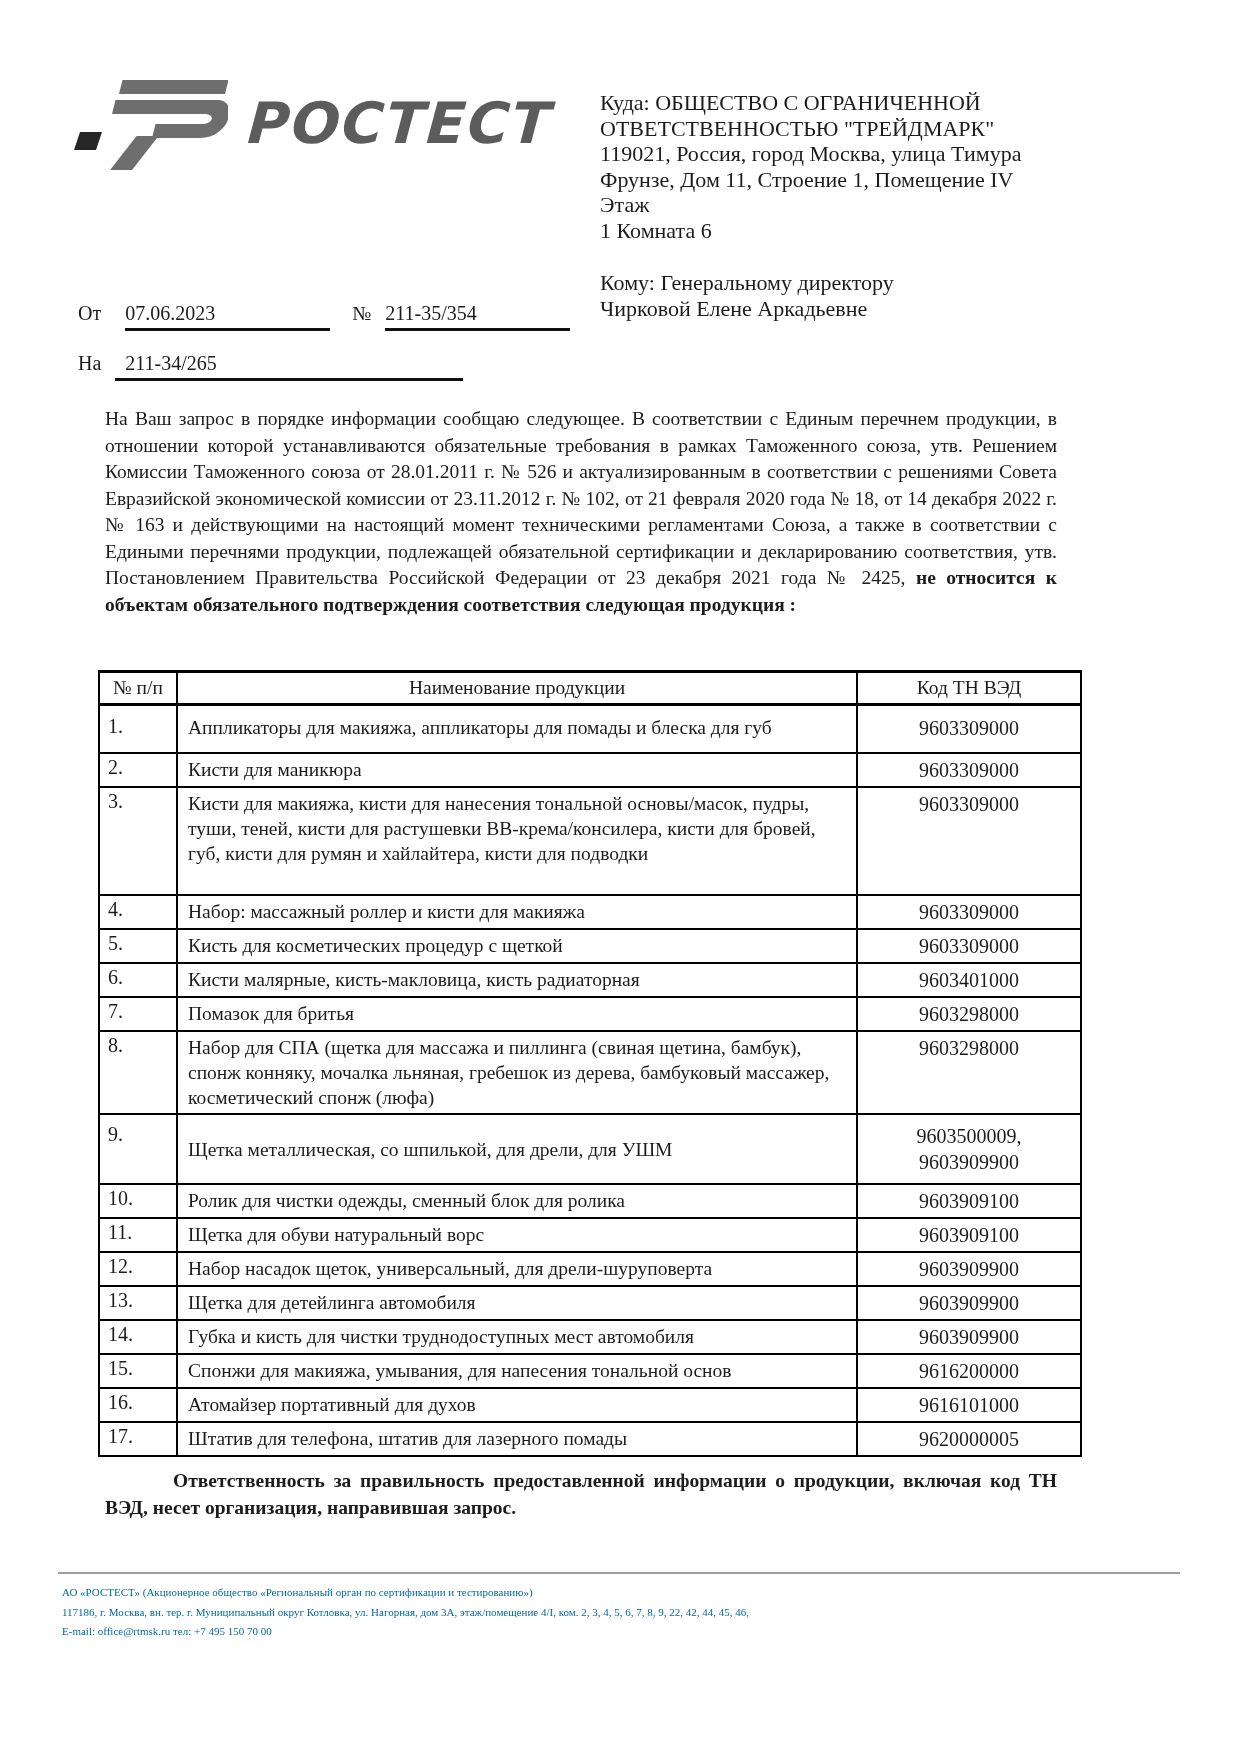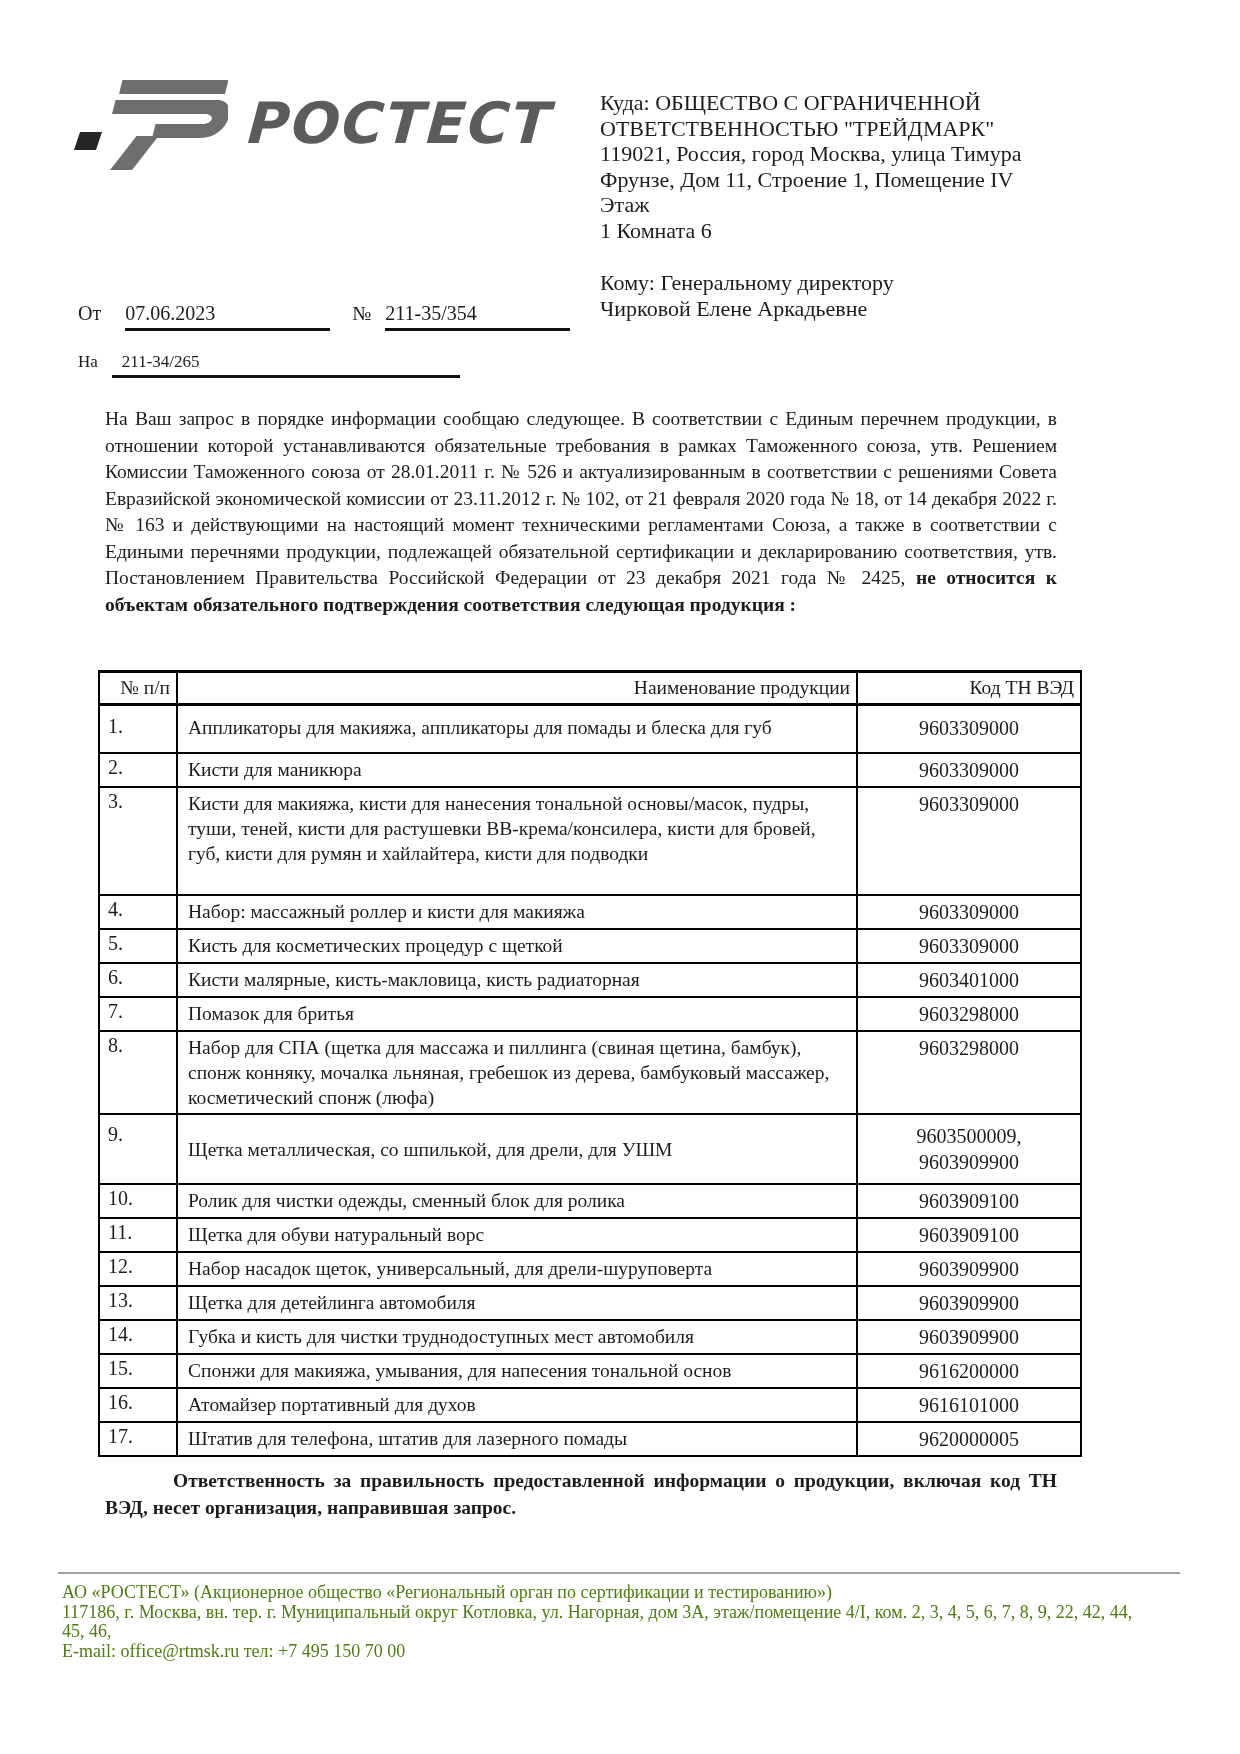--- a/index.html
+++ b/index.html
@@ -19,21 +19,21 @@
   }
 
   
   .addr-block { position:absolute; left:600px; top:90px; width:460px;
     font-size:22px; line-height:25.5px; }
   .addr-kuda { white-space:pre-line; }
   .addr-komu { margin-top:27px; white-space:pre-line; }
 
   
   .ref-ot { position:absolute; left:78px; top:302px; font-size:20px; display:flex; align-items:baseline; }
-  .ref-na { position:absolute; left:78px; top:352px; font-size:17px; display:flex; align-items:baseline; }
+  .ref-na { position:absolute; left:78px; top:352px; font-size:20px; display:flex; align-items:baseline; }
   .u-line {
     display:inline-block; border-bottom:3px solid #111; text-align:left;
     padding-bottom:3px;
   }
   .u-date { width:205px; margin-left:24px; }
   .u-num  { width:185px; margin-left:14px; }
   .u-na   { width:348px; margin-left:14px; text-align:left; padding-left:10px; }
   .ref-no-label { margin-left:22px; }
 
   
@@ -42,41 +42,41 @@
   .body-par .bold { font-weight:bold; }
 
   
   table.products { border-collapse:collapse; margin-top:52px; margin-left:-7px;
     width:982px; table-layout:fixed; }
   table.products col.c1 { width:78px; }
   table.products col.c2 { width:680px; }
   table.products col.c3 { width:224px; }
   table.products th, table.products td { border:2px solid #000; }
   table.products thead th {
-    font-weight:normal; font-size:19.5px; padding:4px 6px; text-align:right;
+    font-weight:normal; font-size:19.5px; padding:4px 6px; text-align:center;
     border-top:3px solid #000; border-bottom:3px solid #000;
   }
   td.num  { vertical-align:top; font-size:20px; padding:2px 4px 2px 8px; }
   td.name { vertical-align:top; font-size:19.5px; line-height:25px; padding:3px 10px; }
   td.code { vertical-align:top; font-size:20px; line-height:26px; text-align:center;
             padding:3px 6px; white-space:pre-line; }
   tr.r1 td { padding-top:9px; padding-bottom:11px; }
   tr.r3 td.name { padding-bottom:28px; }
   tr.r9 td { padding-top:8px; padding-bottom:8px; }
   tr.r9 td.name { vertical-align:middle; }
 
   
   .closing { margin-top:10px; font-weight:bold; font-size:19.5px; line-height:27px;
     text-indent:68px; text-align:justify; width:952px; }
 
   
   .footer-rule { position:absolute; left:58px; top:1572px; width:1122px; height:2px;
     background:#6a6a6a; opacity:.65; }
   .footer { position:absolute; left:62px; top:1583px; width:1090px;
-    font-size:18px; line-height:19.5px; color:#4d7c0f; }
+    font-size:11px; line-height:19.5px; color:#0369a1; }
 </style>
 </head>
 <body>
 
 <div class="page">
 
   <div class="logo">
     <svg width="160" height="98" viewBox="0 0 160 98" aria-hidden="true">
       <g transform="skewX(-14) translate(26,0)" fill="#6e6e6e">
         <polygon points="30,6 136,6 136,20 30,20"></polygon>

